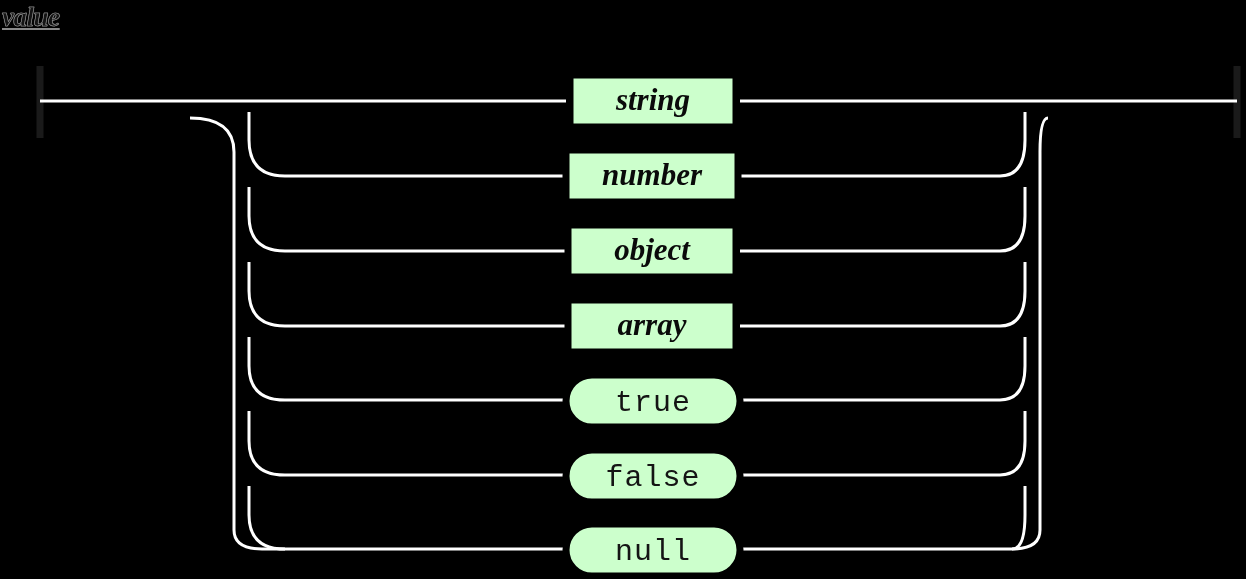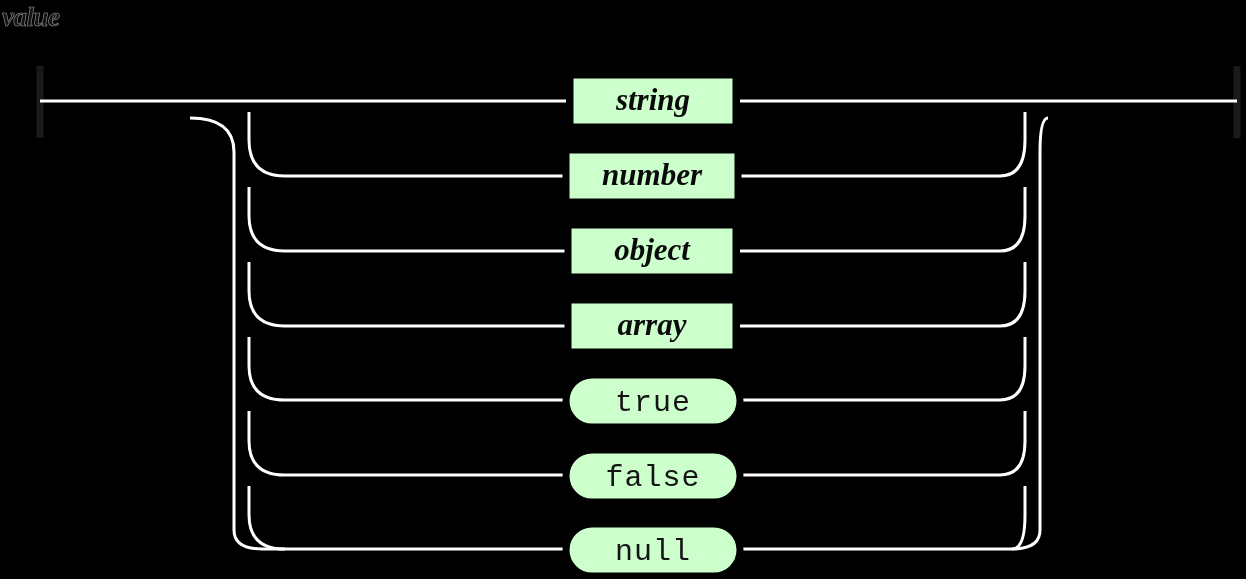--- a/index.html
+++ b/index.html
@@ -28,20 +28,21 @@
     font-weight: bold;
     font-style: italic;
     font-size: 27px;
     line-height: 30px;
     color: #141414;
     -webkit-text-stroke: 0.6px #8a8a8a;
     text-shadow: 0 0 1px #777777;
     letter-spacing: -0.5px;
     white-space: nowrap;
     user-select: none;
+    text-decoration: underline;
   }
   #rr-svg {
     position: absolute;
     left: 0;
     top: 0;
     width: 1246px;
     height: 579px;
     display: block;
   }
   .rail {

